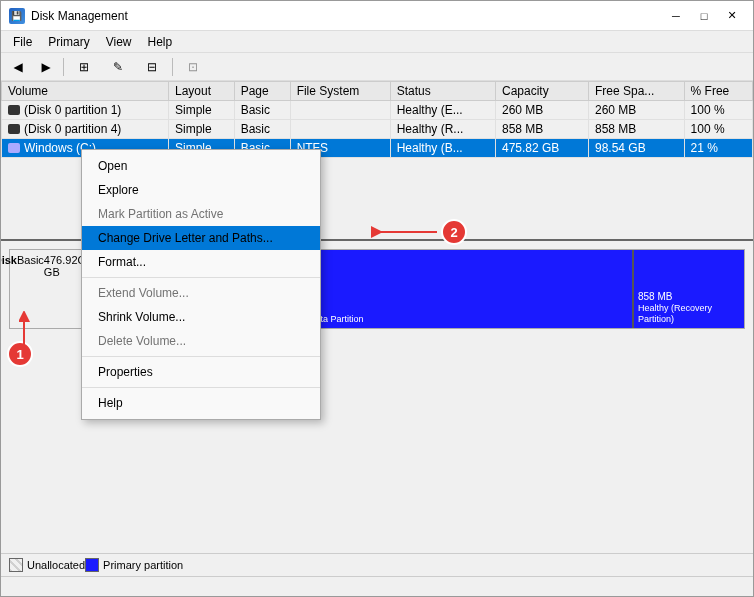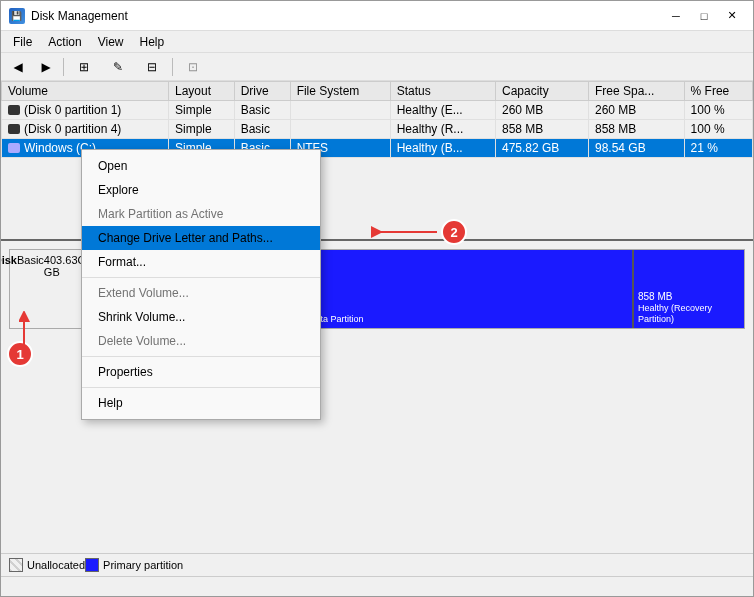--- a/index.html
+++ b/index.html
@@ -372,21 +372,21 @@
     </div>
     <div class="window-controls">
       <button class="win-btn">─</button>
       <button class="win-btn">□</button>
       <button class="win-btn close">✕</button>
     </div>
   </div>
 
   <div class="menu-bar">
     <span class="menu-item">File</span>
-    <span class="menu-item">Action</span>
+    <span class="menu-item">Primary</span>
     <span class="menu-item">View</span>
     <span class="menu-item">Help</span>
   </div>
 
   <div class="toolbar">
     <button class="toolbar-btn">◀</button>
     <button class="toolbar-btn">▶</button>
     <div class="toolbar-sep"></div>
     <button class="toolbar-btn" style="width:32px">⊞</button>
     <button class="toolbar-btn" style="width:32px">✎</button>
@@ -396,21 +396,21 @@
   </div>
 
   <div class="main-content">
 
     <div class="table-area">
       <table>
         <thead>
           <tr>
             <th>Volume</th>
             <th>Layout</th>
-            <th>Drive</th>
+            <th>Page</th>
             <th>File System</th>
             <th>Status</th>
             <th>Capacity</th>
             <th>Free Spa...</th>
             <th>% Free</th>
           </tr>
         </thead>
         <tbody>
           <tr class="row-normal">
             <td>
@@ -459,21 +459,21 @@
           </tr>
         </tbody>
       </table>
     </div>
 
     <div class="disk-area">
       <div class="disk-row">
         <div class="disk-label">
           <span class="disk-label-name">Disk 0</span>
           <span class="disk-label-type">Basic</span>
-          <span class="disk-label-size">403.63 GB</span>
+          <span class="disk-label-size">476.92 GB</span>
           <span class="disk-label-status">Online</span>
         </div>
         <div class="disk-partitions">
 
           <div class="partition partition-unalloc" style="flex:0 0 60px;">
           </div>
 
           <div class="partition partition-system" style="flex:0 0 28px;">
           </div>
 

